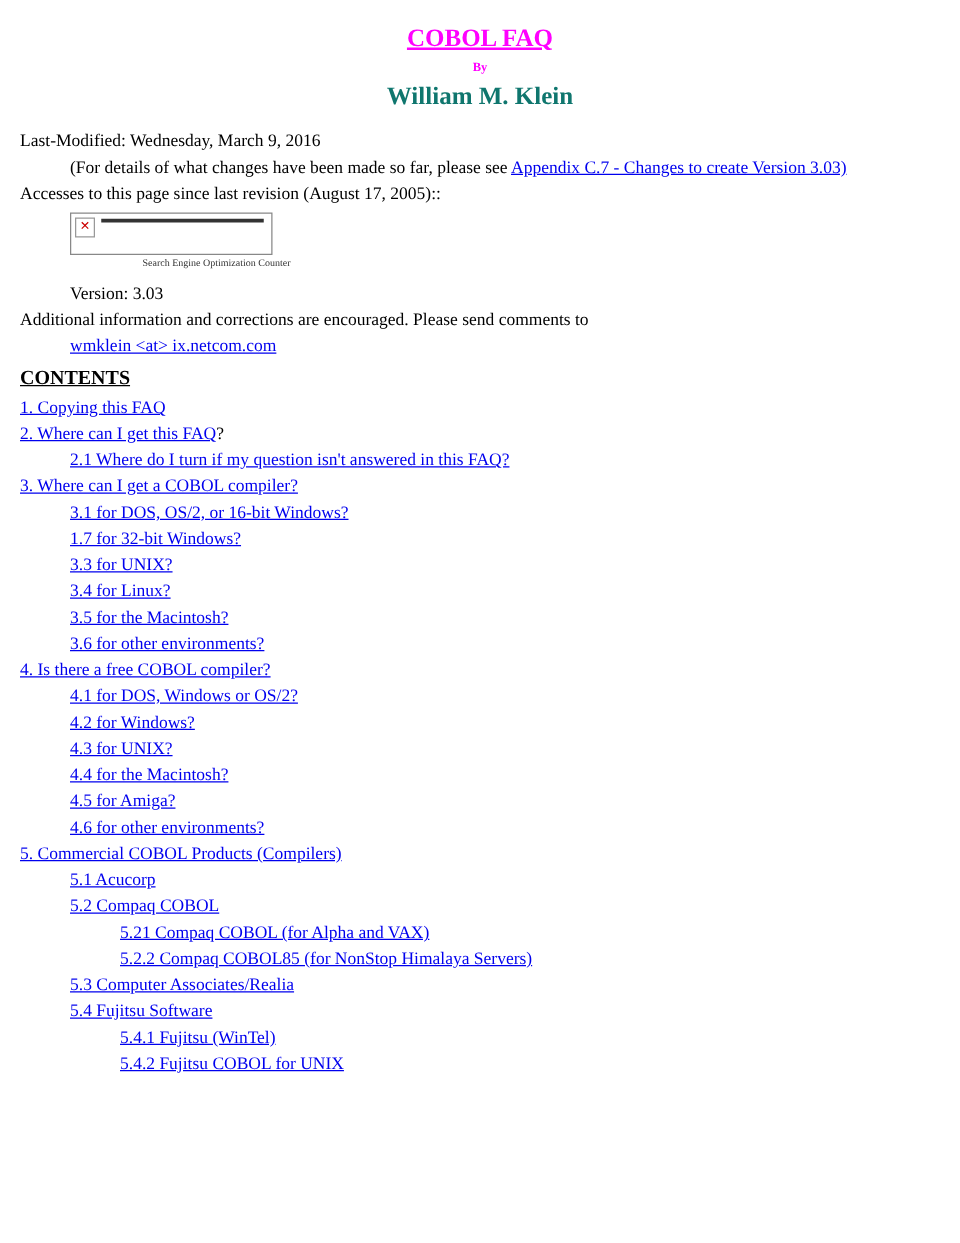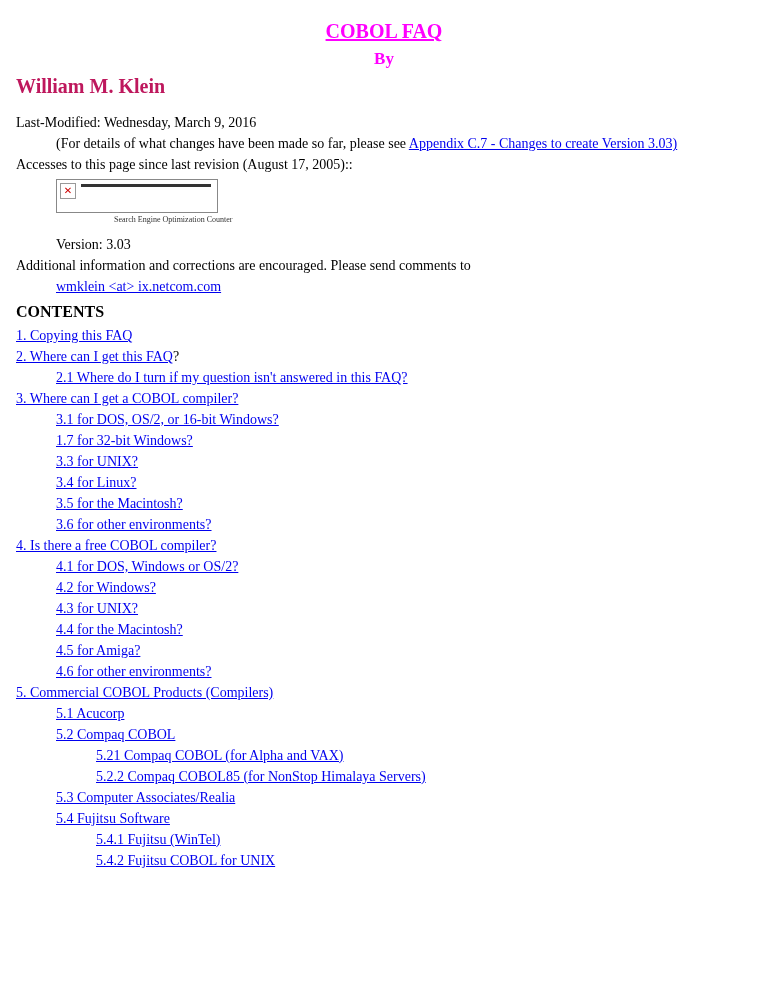--- a/index.html
+++ b/index.html
@@ -17,43 +17,45 @@
   color: #ff00ff;
   font-weight: bold;
   font-size: 20px;
   text-decoration: underline;
   margin: 8px 0 4px 0;
 }
 .by {
   text-align: center;
   color: #ff00ff;
   font-weight: bold;
-  font-size: 17px;
+  font-size: 10px;
   margin: 6px 0;
 }
 .author {
-  color: #be185d;
+  text-align: center;
+  color: #0f766e;
   font-weight: bold;
   font-size: 20px;
   margin: 6px 0 14px 0;
 }
 .line {
   margin: 0 0;
   line-height: 1.5;
 }
 .indent1 { margin-left: 40px; }
 .indent2 { margin-left: 80px; }
 a.bluelink {
   color: #0000ee;
   text-decoration: underline;
 }
 .contents-heading {
   font-weight: bold;
   font-size: 16px;
   margin: 6px 0 4px 0;
+  text-decoration: underline;
 }
 .counter-box {
   display: inline-block;
   border: 1px solid #888;
   width: 160px;
   height: 32px;
   position: relative;
   background: #fff;
   vertical-align: top;
 }

